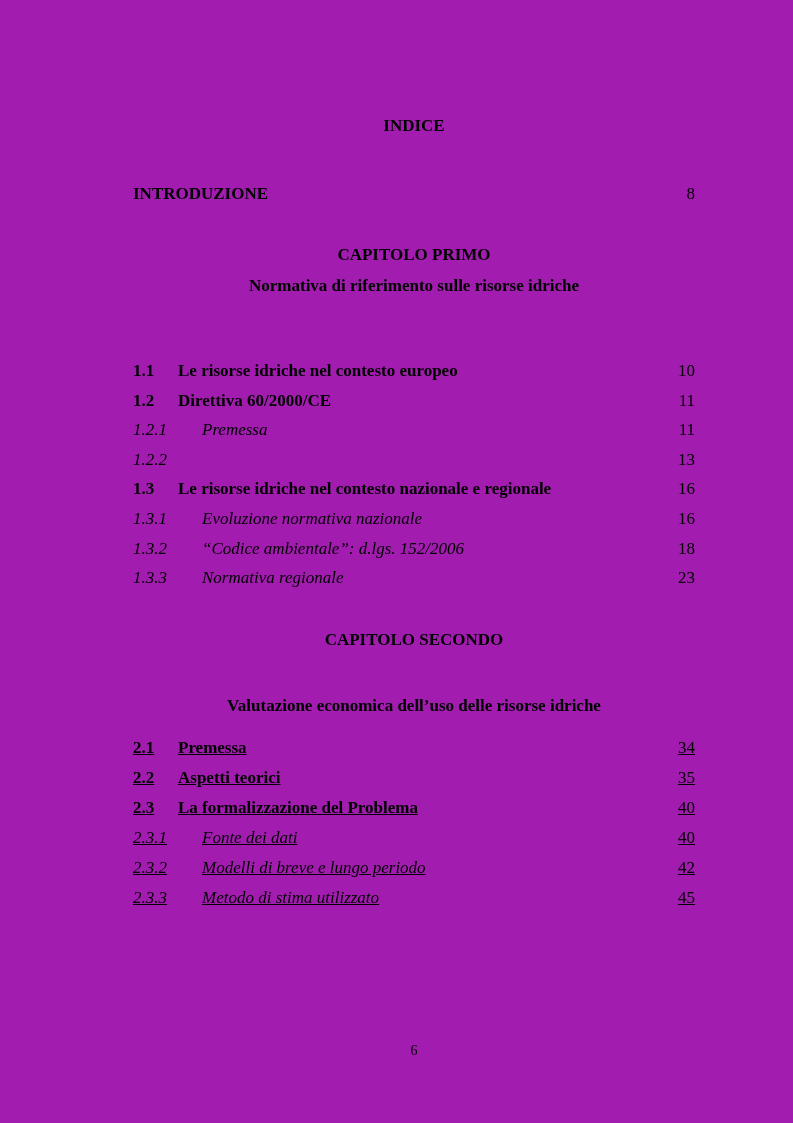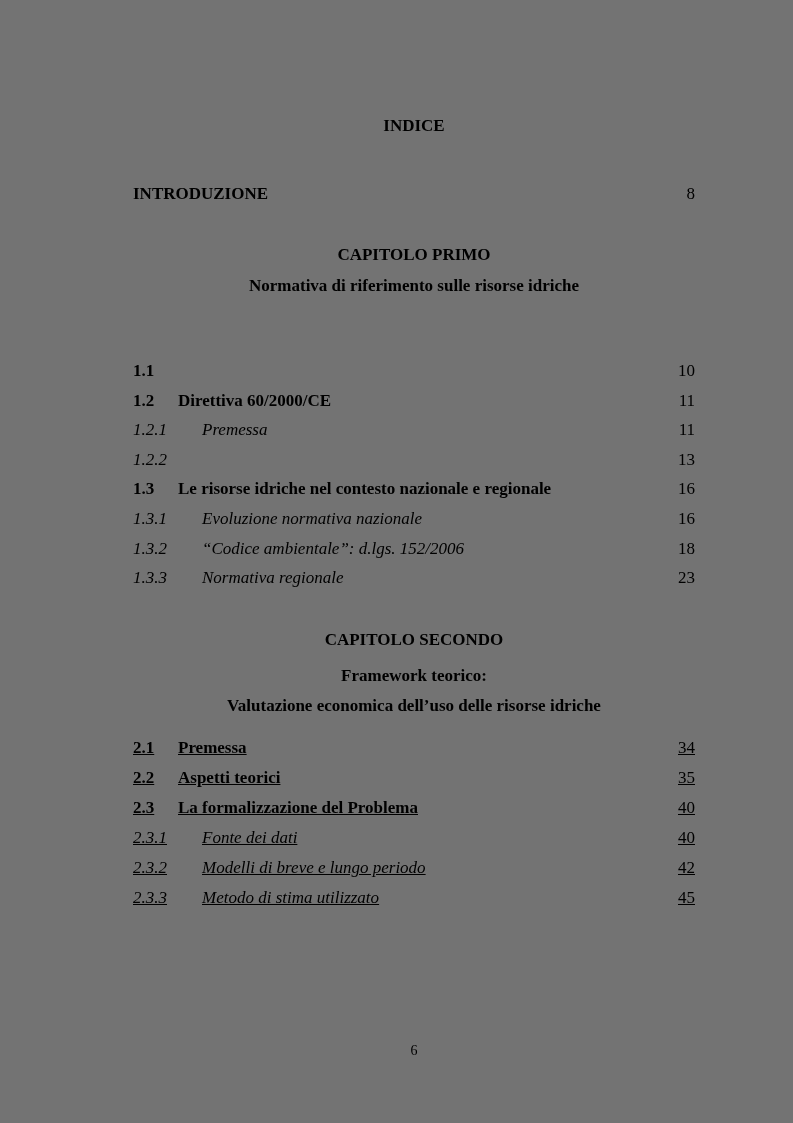--- a/index.html
+++ b/index.html
@@ -4,21 +4,21 @@
 <style>
   html, body {
     margin: 0;
     padding: 0;
     background: #ffffff;
   }
   .page {
     position: relative;
     width: 793px;
     height: 1123px;
-    background: #737373;
+    background: #a21caf;
     color: #000000;
     font-family: "Liberation Serif", "DejaVu Serif", serif;
     font-size: 17px;
     overflow: hidden;
   }
   .content-col {
     position: absolute;
     left: 133px;
     width: 562px;
   }
@@ -74,20 +74,21 @@
     <span class="pagenum">8</span>
   </div>
 
   <div class="content-col centered cap1-title bold">CAPITOLO PRIMO</div>
 
   <div class="content-col centered cap1-sub bold">Normativa di riferimento sulle risorse idriche</div>
 
   <div class="content-col toc1">
     <div class="row bold">
       <span class="num">1.1</span>
+      <span class="label">Le risorse idriche nel contesto europeo</span>
       <span class="pagenum">10</span>
     </div>
     <div class="row bold">
       <span class="num">1.2</span>
       <span class="label">Direttiva 60/2000/CE</span>
       <span class="pagenum">11</span>
     </div>
     <div class="row italic">
       <span class="num">1.2.1</span>
       <span class="label">Premessa</span>
@@ -114,21 +115,20 @@
     </div>
     <div class="row italic">
       <span class="num">1.3.3</span>
       <span class="label">Normativa regionale</span>
       <span class="pagenum">23</span>
     </div>
   </div>
 
   <div class="content-col centered cap2-title bold">CAPITOLO SECONDO</div>
 
-  <div class="content-col centered cap2-sub1 bold">Framework teorico:</div>
 
   <div class="content-col centered cap2-sub2 bold">Valutazione economica dell’uso delle risorse idriche</div>
 
   <div class="content-col toc2">
     <div class="row bold">
       <span class="num">2.1</span>
       <span class="label">Premessa</span>
       <span class="pagenum">34</span>
     </div>
     <div class="row bold">

